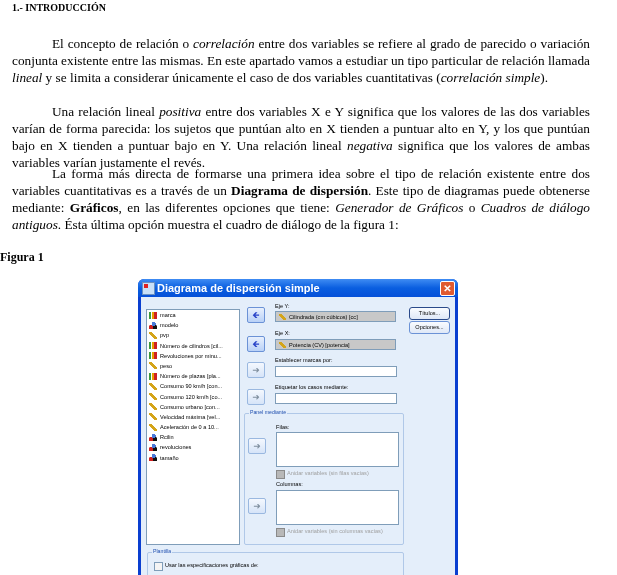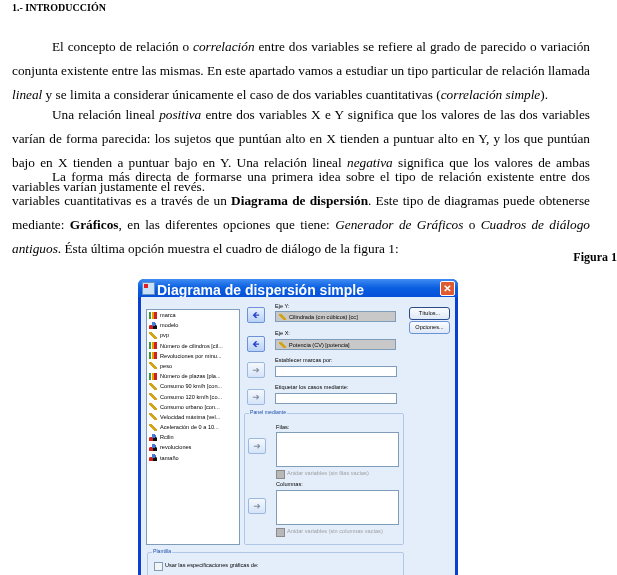--- a/index.html
+++ b/index.html
@@ -1,27 +1,27 @@
 <!DOCTYPE html>
 <html><head>
 <meta charset="utf-8">
 <style>
   html, body { margin:0; padding:0; background:#ffffff; }
   body { width:617px; height:575px; overflow:hidden; position:relative; font-family:"Liberation Serif", serif; color:#000; }
   .heading { position:absolute; left:12px; top:2px; font-weight:bold; font-size:10px; }
-  .para { position:absolute; left:12px; width:578px; font-size:13.3px; line-height:24px; text-align:justify; }
+  .para { position:absolute; left:12px; width:578px; font-size:13.3px; line-height:17px; text-align:justify; }
   .para .ind { display:inline-block; width:40px; }
-  .fig-caption { position:absolute; left:0; width:617px; top:250px; text-align:right; font-weight:bold; font-size:12px; }
+  .fig-caption { position:absolute; left:0; width:617px; top:250px; text-align:left; font-weight:bold; font-size:12px; }
 
   
   .dlg { position:absolute; left:138px; top:279px; width:320px; height:300px; background:#0a3fd0; border-radius:6px 6px 0 0; overflow:hidden; font-family:"Liberation Sans", sans-serif; }
   .titlebar { position:absolute; left:0; top:0; right:0; height:18px; background:linear-gradient(#3f8cf3,#0a5ee0 50%,#0550d8); }
   .titlebar .ticon { position:absolute; left:4px; top:3px; width:11px; height:11px; background:#c8e0f8; border:1px solid #6a90c0; }
   .titlebar .ticon:after { content:""; position:absolute; left:1px; top:1px; width:4px; height:4px; background:#e02020; }
-  .titlebar .ttext { position:absolute; left:19px; top:3px; color:#fff; font-size:14px; font-weight:bold; }
+  .titlebar .ttext { position:absolute; left:19px; top:3px; color:#fff; font-size:11px; font-weight:bold; }
   .closebtn { position:absolute; right:3px; top:2px; width:13px; height:13px; background:#e05a30; border:1px solid #fff; border-radius:2px; color:#fff; font-size:10px; line-height:13px; text-align:center; font-weight:bold; }
   .client { position:absolute; left:3px; top:18px; right:3px; bottom:0; background:#e4eefa; }
   .varlist { position:absolute; left:5px; top:12px; width:92px; height:234px; background:#fff; border:1px solid #7f9db9; }
   .vitem { position:relative; height:10.2px; font-size:5.6px; line-height:10.2px; padding-left:13px; white-space:nowrap; color:#000; }
   .vicon { position:absolute; left:2px; top:1.5px; width:8px; height:7px; }
   .ic-nom { background:linear-gradient(90deg,#3c9a3c 0 30%, transparent 30% 35%, #e8a000 35% 62%, transparent 62% 67%, #d02020 67%); }
   .ic-scale { background:linear-gradient(45deg, transparent 35%, #d4a418 35% 65%, transparent 65%); }
   .ic-ord { background:radial-gradient(circle at 60% 30%, #4a7ad8 0 30%, transparent 32%), radial-gradient(circle at 25% 75%, #d02020 0 28%, transparent 30%), radial-gradient(circle at 75% 75%, #111 0 28%, transparent 30%); }
   .arrowbtn { position:absolute; width:16px; height:14px; border:1px solid #9ab8e0; border-radius:2px; background:linear-gradient(#f4f8fe,#d6e4f8); font-size:9px; line-height:14px; text-align:center; color:#8090a0; }
   .arrowbtn.active { color:#2a44c8; background:linear-gradient(#e8f0fd,#b9d1f7); border-color:#6b92d6; }

